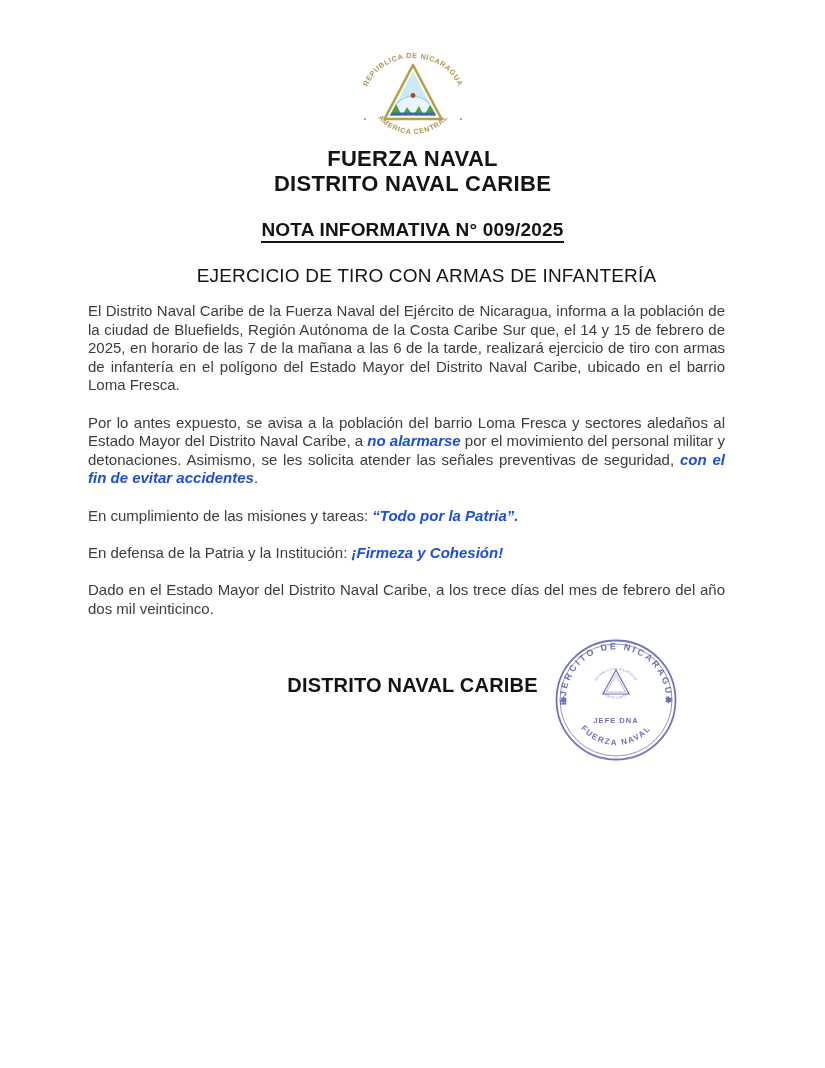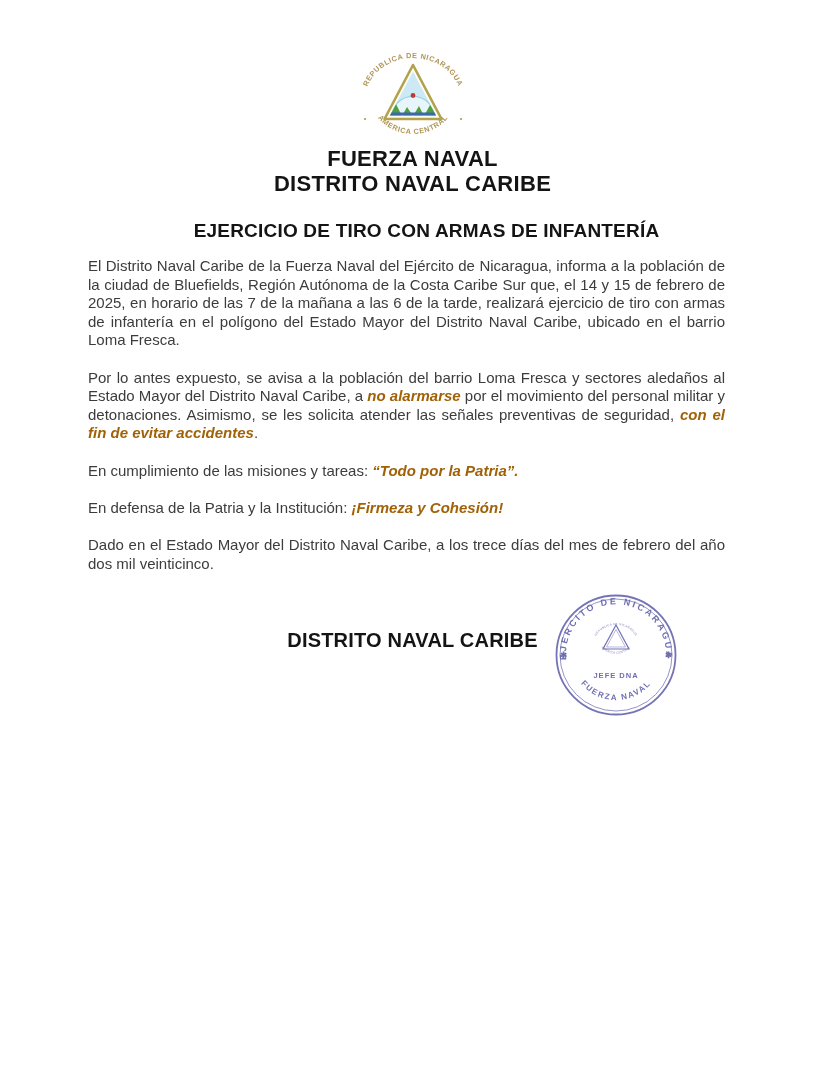--- a/index.html
+++ b/index.html
@@ -5,26 +5,26 @@
   html,body{margin:0;padding:0;background:#ffffff;}
   .page{
     width:825px;height:1068px;background:#ffffff;position:relative;
     font-family:"Liberation Sans",sans-serif;overflow:hidden;margin:0 auto;
   }
   .logo-wrap{padding-top:52px;text-align:center;}
   .title-block{margin-top:4px;text-align:center;font-weight:bold;font-size:22px;
     line-height:25px;color:#141414;letter-spacing:.3px;}
   .note-heading{margin-top:23px;text-align:center;font-size:19px;font-weight:bold;color:#141414;}
   .note-heading .ul{border-bottom:2.5px solid #141414;padding-bottom:1px;letter-spacing:.2px;}
-  .subject-heading{margin-top:24px;text-align:center;font-size:19px;font-weight:bold;
+  .subject-heading{margin-top:24px;text-align:center;font-size:19px;font-weight:normal;
     color:#141414;letter-spacing:.2px;padding-left:28px;}
   .content{margin:15px 100px 0 88px;font-size:15px;line-height:18.6px;color:#3c3c3c;
     text-align:justify;}
   .content p{margin:0 0 18.6px 0;}
-  .bi{font-weight:bold;font-style:italic;color:#a16207;}
+  .bi{font-weight:bold;font-style:italic;color:#1d4ed8;}
   .sig-section{position:relative;height:160px;}
   .sig-text{text-align:center;padding-top:37px;font-size:20px;font-weight:bold;
     line-height:23px;color:#141414;letter-spacing:.2px;}
   .seal-svg{position:absolute;left:553px;top:0;}
   svg text{font-family:"Liberation Sans",sans-serif;}
 </style>
 </head>
 <body>
 
 <div class="page">
@@ -55,20 +55,23 @@
         <circle cx="59" cy="43.5" r="2.4" fill="#c0392f"></circle>
       </g>
     </svg>
   </div>
 
   <div class="title-block">
     <div>FUERZA NAVAL</div>
     <div>DISTRITO NAVAL CARIBE</div>
   </div>
 
+  <div class="note-heading">
+    <span class="ul">NOTA INFORMATIVA N° 009/2025</span>
+  </div>
 
   <div class="subject-heading">EJERCICIO DE TIRO CON ARMAS DE INFANTERÍA</div>
 
   <div class="content">
     <p>El Distrito Naval Caribe de la Fuerza Naval del Ejército de Nicaragua, informa a la población de la ciudad de Bluefields, Región Autónoma de la Costa Caribe Sur que, el 14 y 15 de febrero de 2025, en horario de las 7 de la mañana a las 6 de la tarde, realizará ejercicio de tiro con armas de infantería en el polígono del Estado Mayor del Distrito Naval Caribe, ubicado en el barrio Loma Fresca.</p>
 
     <p><span>Por lo antes expuesto, se avisa a la población del barrio Loma Fresca y sectores aledaños al Estado Mayor del Distrito Naval Caribe, a </span><span class="bi">no alarmarse</span><span> por el movimiento del personal militar y detonaciones. Asimismo, se les solicita atender las señales preventivas de seguridad, </span><span class="bi">con el fin de evitar accidentes</span><span>.</span></p>
 
     <p><span>En cumplimiento de las misiones y tareas: </span><span class="bi">“Todo por la Patria”.</span></p>
 

